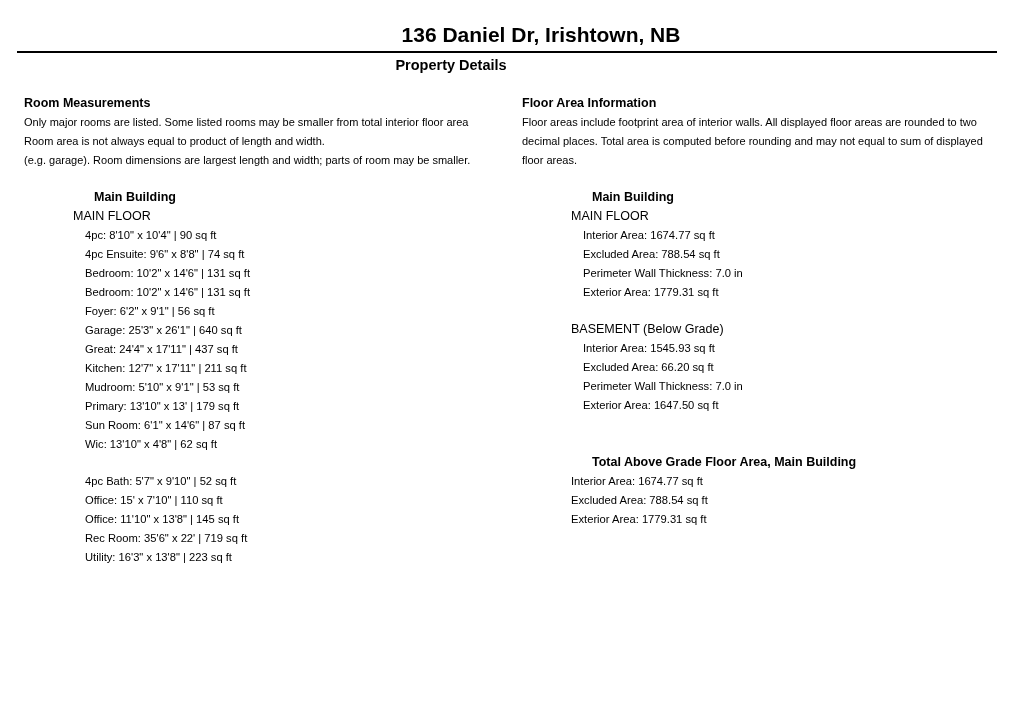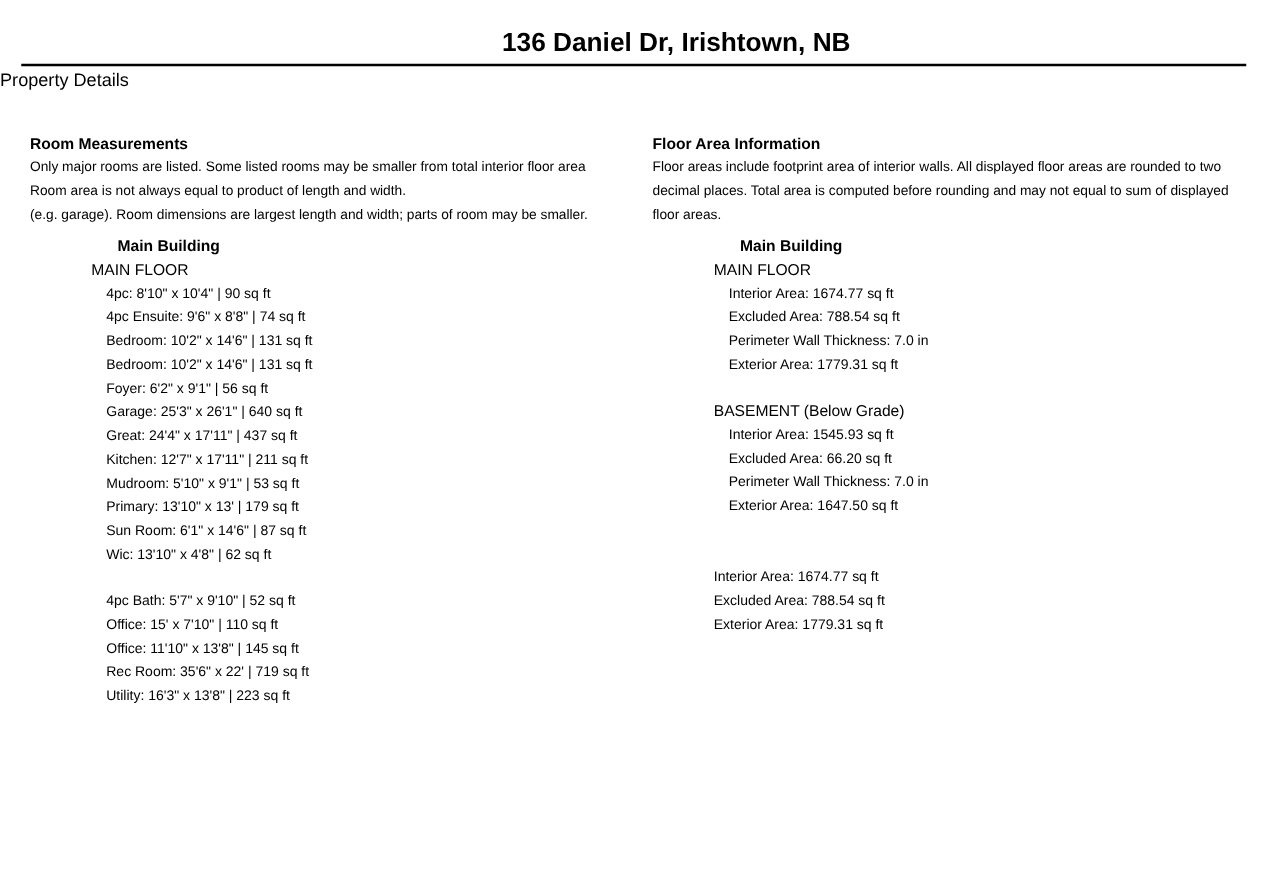--- a/index.html
+++ b/index.html
@@ -33,27 +33,28 @@
       top: 51px;
       width: 980px;
       height: 2px;
       background: #000000;
     }
     .subtitle {
       position: absolute;
       left: 0;
       top: 56px;
       width: 902px;
+      text-align: center;
       font-size: 14.5px;
-      font-weight: normal;
+      font-weight: bold;
       line-height: 18px;
     }
     .col {
       position: absolute;
-      top: 107px;
+      top: 95px;
     }
     .col-left { left: 24px; width: 475px; }
     .col-right { left: 522px; width: 480px; }
     .sec-head {
       font-size: 12.5px;
       font-weight: bold;
       line-height: 16px;
       margin: 0;
     }
     .sec-desc {
@@ -147,16 +148,17 @@
   <div class="item">Exterior Area: 1779.31 sq ft</div>
   <div class="gap"></div>
   <div class="floor-head">BASEMENT (Below Grade)</div>
   <div class="item">Interior Area: 1545.93 sq ft</div>
   <div class="item">Excluded Area: 66.20 sq ft</div>
   <div class="item">Perimeter Wall Thickness: 7.0 in</div>
   <div class="item">Exterior Area: 1647.50 sq ft</div>
 </div>
 
 <div class="block" style="left:560px; top:453px;">
+  <div class="bld-head">Total Above Grade Floor Area, Main Building</div>
   <div class="item-t">Interior Area: 1674.77 sq ft</div>
   <div class="item-t">Excluded Area: 788.54 sq ft</div>
   <div class="item-t">Exterior Area: 1779.31 sq ft</div>
 </div>
 
 </body></html>

